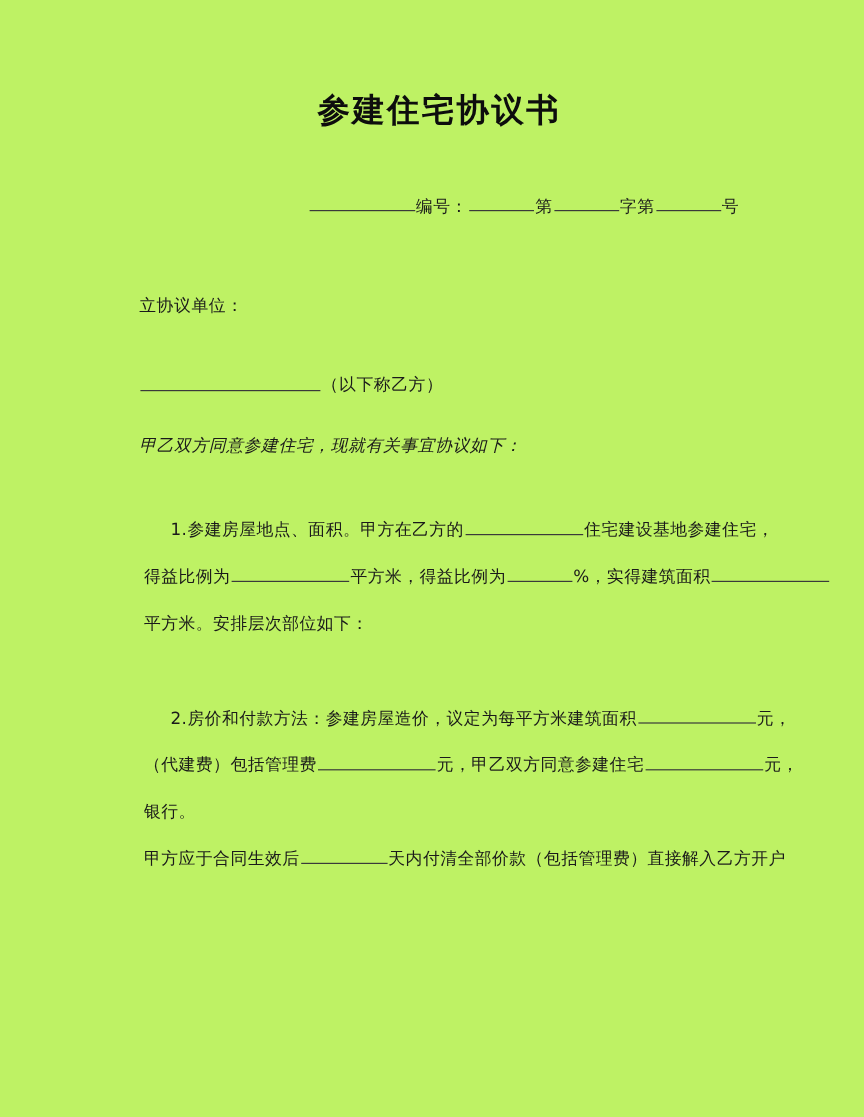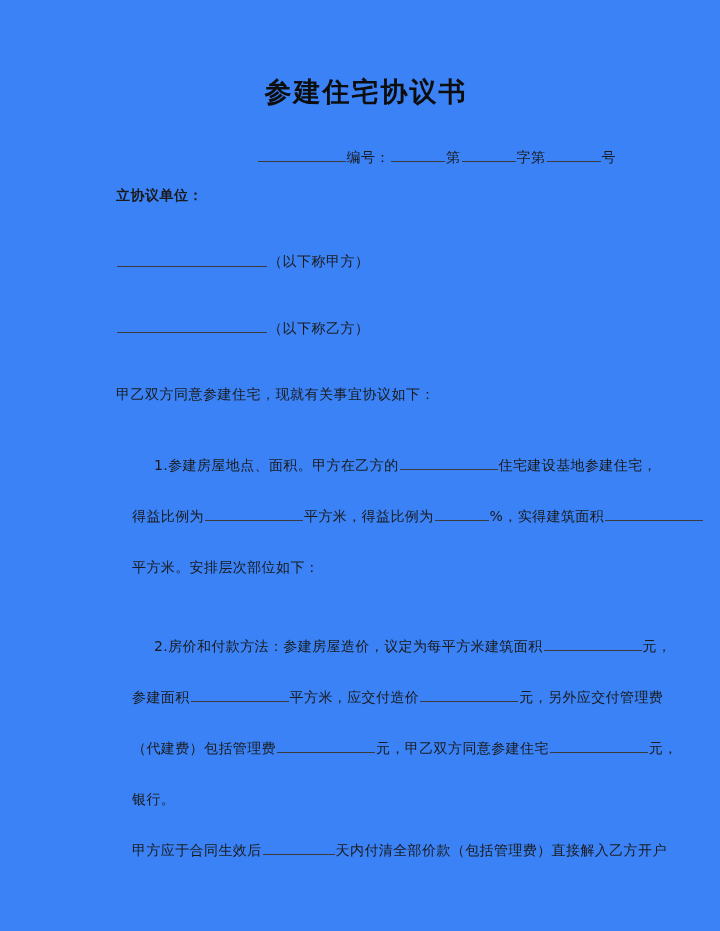--- a/index.html
+++ b/index.html
@@ -11,66 +11,66 @@
     width: 720px;
     height: 931px;
     font-family: "DejaVu Sans", "Liberation Sans", sans-serif;
     color: #1a1a1a;
     overflow: hidden;
   }
   .page {
     position: relative;
     width: 720px;
     height: 931px;
-    background: #3b82f6;
+    background: #bef264;
     box-sizing: border-box;
     padding: 0 104px 0 116px;
   }
   .doc-title {
     text-align: center;
     font-size: 27px;
     font-weight: bold;
     letter-spacing: 2px;
     margin: 0;
     padding-top: 74px;
     color: #0d0d0d;
   }
   .serial-line {
-    margin-top: 38px;
+    margin-top: 52px;
     text-align: right;
     font-size: 14px;
     letter-spacing: 0.5px;
     white-space: nowrap;
     color: #1a1a1a;
   }
   .block-unit {
-    margin-top: 20px;
+    margin-top: 65px;
     font-size: 14px;
     letter-spacing: 0.5px;
-    font-weight: bold;
   }
   .party-line {
     margin-top: 47px;
     font-size: 14px;
     letter-spacing: 0.5px;
   }
   .intro-line {
-    margin-top: 48px;
+    margin-top: 32px;
     font-size: 14px;
     letter-spacing: 0.5px;
+    font-style: italic;
   }
   .clause {
     margin-top: 44px;
     font-size: 14px;
     line-height: 35px;
     letter-spacing: 0.4px;
     text-align: justify;
   }
   .clause p {
-    margin: 16px;
+    margin: 4px;
     white-space: nowrap;
   }
   .clause p.indent {
     text-indent: 22px;
   }
   .fill {
     display: inline-block;
     border-bottom: 1px solid #3a3a3a;
     vertical-align: baseline;
     height: 0.95em;
@@ -88,37 +88,33 @@
 <div class="page">
 
   <h1 class="doc-title">参建住宅协议书</h1>
 
   <div class="serial-line">
     <span class="fill w-lg"></span><span>编号：</span><span class="fill w-sm"></span><span>第</span><span class="fill w-sm"></span><span>字第</span><span class="fill w-sm"></span><span>号</span>
   </div>
 
   <div class="block-unit">立协议单位：</div>
 
-  <div class="party-line">
-    <span class="fill w-xxl"></span><span>（以下称甲方）</span>
-  </div>
 
   <div class="party-line">
     <span class="fill w-xxl"></span><span>（以下称乙方）</span>
   </div>
 
   <div class="intro-line">甲乙双方同意参建住宅，现就有关事宜协议如下：</div>
 
   <div class="clause">
     <p class="indent"><span>1.参建房屋地点、面积。甲方在乙方的</span><span class="fill w-xl"></span><span>住宅建设基地参建住宅，</span></p>
     <p><span>得益比例为</span><span class="fill w-xl"></span><span>平方米，得益比例为</span><span class="fill w-sm"></span><span>%，实得建筑面积</span><span class="fill w-xl"></span></p>
     <p><span>平方米。安排层次部位如下：</span></p>
   </div>
 
   <div class="clause">
     <p class="indent"><span>2.房价和付款方法：参建房屋造价，议定为每平方米建筑面积</span><span class="fill w-xl"></span><span>元，</span></p>
-    <p><span>参建面积</span><span class="fill w-xl"></span><span>平方米，应交付造价</span><span class="fill w-xl"></span><span>元，另外应交付管理费</span></p>
     <p><span>（代建费）包括管理费</span><span class="fill w-xl"></span><span>元，甲乙双方同意参建住宅</span><span class="fill w-xl"></span><span>元，</span></p>
     <p><span>银行。</span></p>
     <p><span>甲方应于合同生效后</span><span class="fill w-md"></span><span>天内付清全部价款（包括管理费）直接解入乙方开户</span></p>
   </div>
 
 </div>
 
 </body></html>

